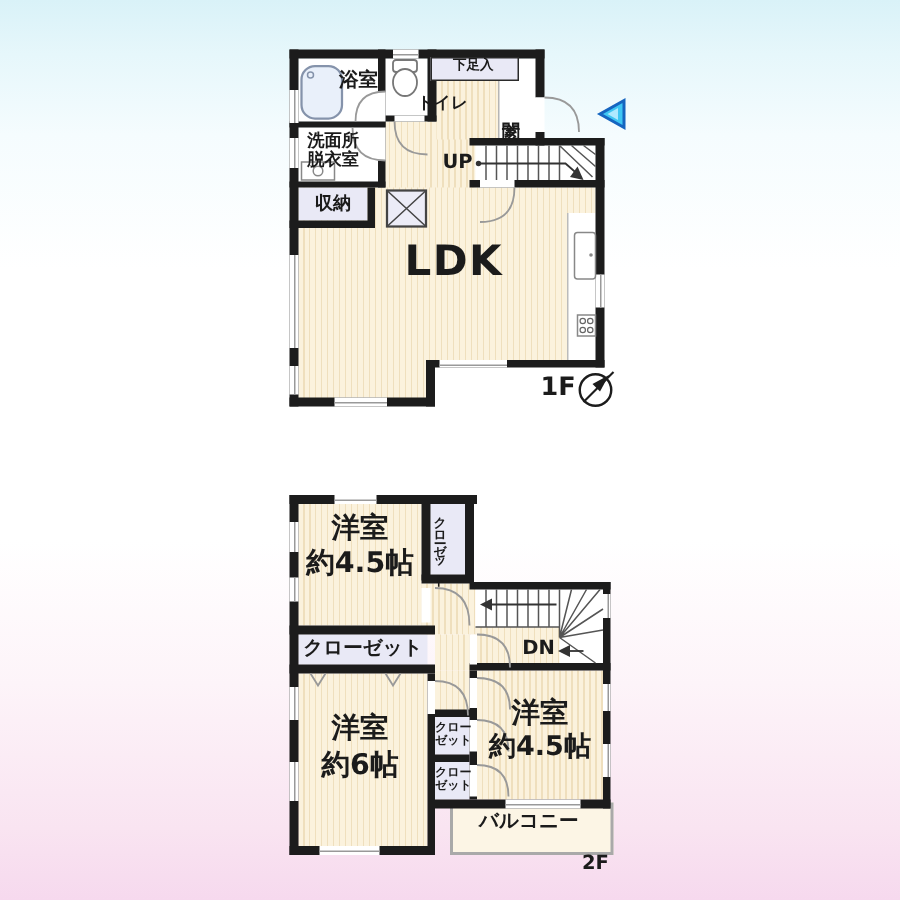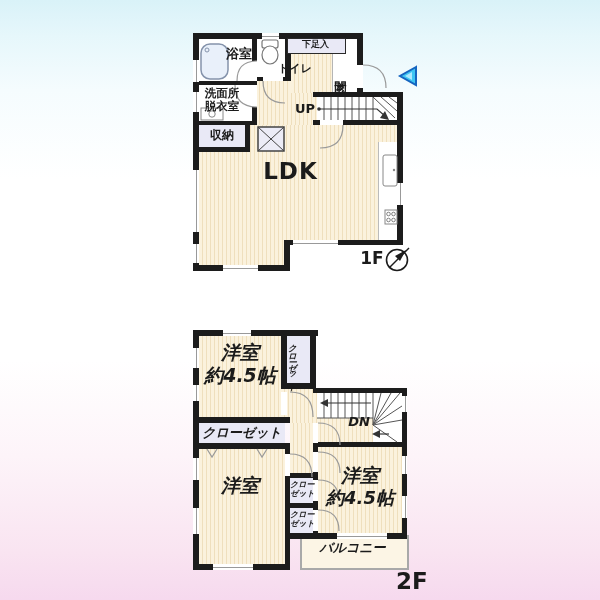--- a/index.html
+++ b/index.html
@@ -122,37 +122,37 @@
     </svg>
 
     <div class="lbl" style="left:32px;top:14px;width:28px;font-size:13px;">浴室</div>
     <div class="lbl" style="left:61px;top:30px;width:34px;font-size:11px;margin-left:24px;">トイレ</div>
     <div class="lbl" style="left:6px;top:54px;width:46px;font-size:11.5px;">洗面所</div>
     <div class="lbl" style="left:6px;top:67px;width:46px;font-size:11.5px;">脱衣室</div>
     <div class="lbl" style="left:6px;top:96px;width:46px;font-size:12px;">収納</div>
     <div class="lbl" style="left:94px;top:7px;width:57px;font-size:9px;">下足入</div>
     <div class="lbl vtext" style="left:141px;top:22px;height:34px;font-size:12px;">玄関</div>
     <div class="lbl" style="left:100px;top:69px;width:24px;font-size:13px;">UP</div>
-    <div class="lbl" style="left:40px;top:126px;width:115px;font-size:23px;letter-spacing:1px;">LDK</div>
+    <div class="lbl" style="left:52px;top:126px;width:115px;font-size:28px;letter-spacing:1px;">LDK</div>
   </div>
 
   <div class="lbl" style="left:359px;top:250px;width:26px;font-size:17px;">1F</div>
   <svg width="28" height="28" viewBox="0 0 28 28" style="left:384px;top:245px;">
     <circle cx="13" cy="15" r="10.5" fill="none" stroke="#1c1c1c" stroke-width="1.6"></circle>
     <path d="M5 23 L21 7" stroke="#1c1c1c" stroke-width="1.4"></path>
     <path d="M21 7 L25 3" stroke="#1c1c1c" stroke-width="1.4"></path>
     <polygon points="22,5 11,11 16,16" fill="#1c1c1c"></polygon>
   </svg>
 
   <svg width="22" height="24" viewBox="0 0 22 24" style="left:397px;top:64px;">
     <polygon points="19,3 3,12 19,21" fill="#3ec6f3" stroke="#1565c0" stroke-width="2"></polygon>
     <polygon points="15,8 8,12 15,16" fill="#aee9ff"></polygon>
   </svg>
 
-  <div class="floor" style="left:193px;top:330px;width:214px;height:240px;font-style:italic;">
+  <div class="floor" style="left:193px;top:330px;width:214px;height:240px;">
 
     <div class="balcony" style="left:107px;top:205px;width:105px;height:31px;"></div>
 
     <div class="hatch" style="left:6px;top:6px;width:82px;height:81px;"></div>
     <div class="lav" style="left:94px;top:6px;width:23px;height:47px;"></div>
     <div class="hatch" style="left:88px;top:59px;width:36px;height:34px;"></div>
     <div class="hatch" style="left:97px;top:93px;width:27px;height:24px;"></div>
     <div class="hatch" style="left:97px;top:117px;width:23px;height:30px;"></div>
     <div class="whiteroom" style="left:124px;top:63px;width:85px;height:49px;"></div>
     <div class="hatch" style="left:124px;top:88px;width:56px;height:24px;"></div>
@@ -223,25 +223,26 @@
       </g>
     </svg>
 
     <div class="lbl" style="left:6px;top:13px;width:82px;font-size:19px;">洋室</div>
     <div class="lbl" style="left:6px;top:36px;width:82px;font-size:19px;">約4.5帖</div>
     <div class="lbl vtext" style="left:95px;top:8px;height:44px;font-size:8.5px;font-weight:bold;">
       <span>クロー</span><span>ゼット</span>
     </div>
     <div class="lbl" style="left:6px;top:96px;width:86px;font-size:13px;">クローゼット</div>
     <div class="lbl" style="left:6px;top:146px;width:82px;font-size:19px;">洋室</div>
+    <div class="lbl" style="left:6px;top:171px;width:82px;font-size:19px;">約6帖</div>
     <div class="lbl" style="left:125px;top:136px;width:84px;font-size:19px;">洋室</div>
     <div class="lbl" style="left:125px;top:159px;width:84px;font-size:18px;">約4.5帖</div>
     <div class="lbl" style="left:97px;top:151px;width:23px;font-size:8px;">クロー</div>
     <div class="lbl" style="left:97px;top:160px;width:23px;font-size:8px;">ゼット</div>
     <div class="lbl" style="left:97px;top:181px;width:23px;font-size:8px;">クロー</div>
     <div class="lbl" style="left:97px;top:190px;width:23px;font-size:8px;">ゼット</div>
-    <div class="lbl" style="left:152px;top:85px;width:28px;font-size:13px;">DN</div>
+    <div class="lbl" style="left:152px;top:96px;width:28px;font-size:13px;">DN</div>
     <div class="lbl" style="left:107px;top:211px;width:105px;font-size:13px;">バルコニー</div>
   </div>
 
-  <div class="lbl" style="left:384px;top:569px;width:26px;font-size:23px;margin-left:12px;">2F</div>
+  <div class="lbl" style="left:384px;top:569px;width:26px;font-size:13px;">2F</div>
 
 </div>
 
 </body></html>

